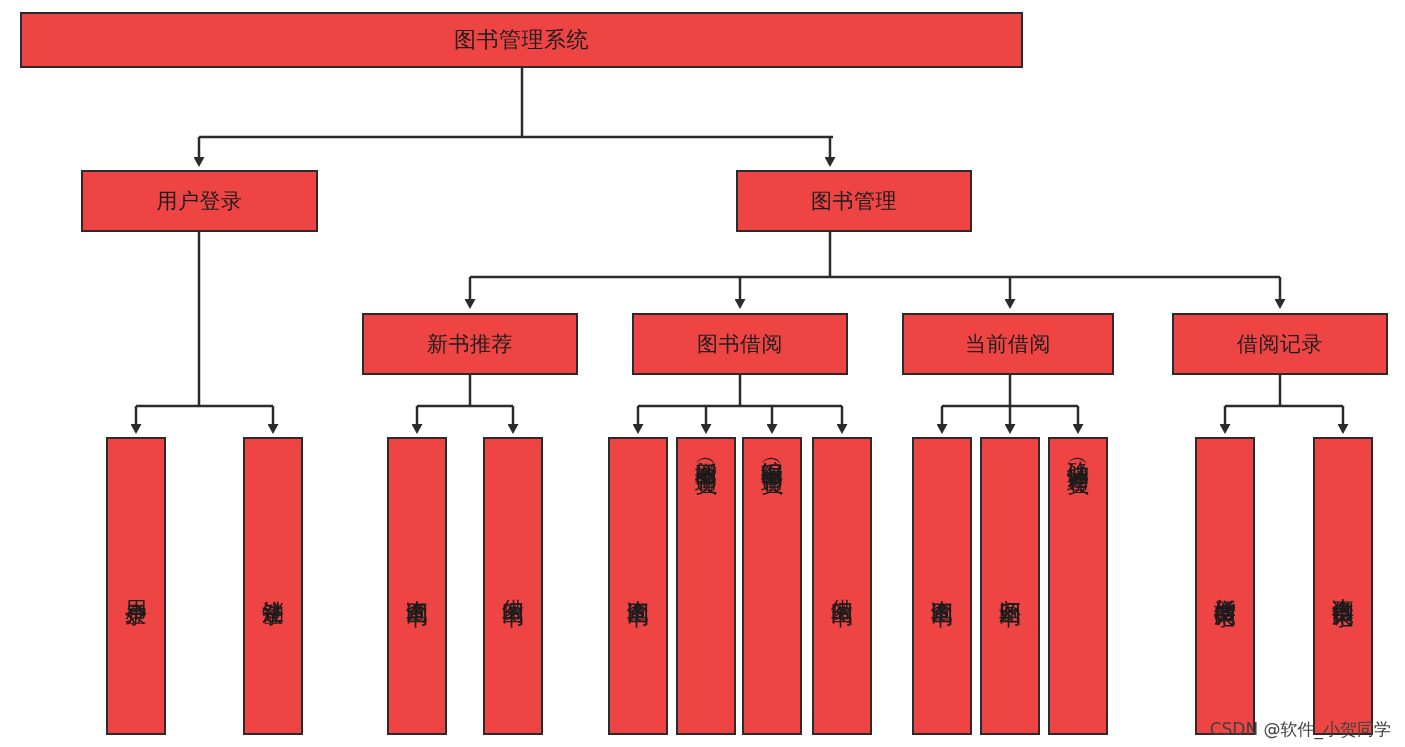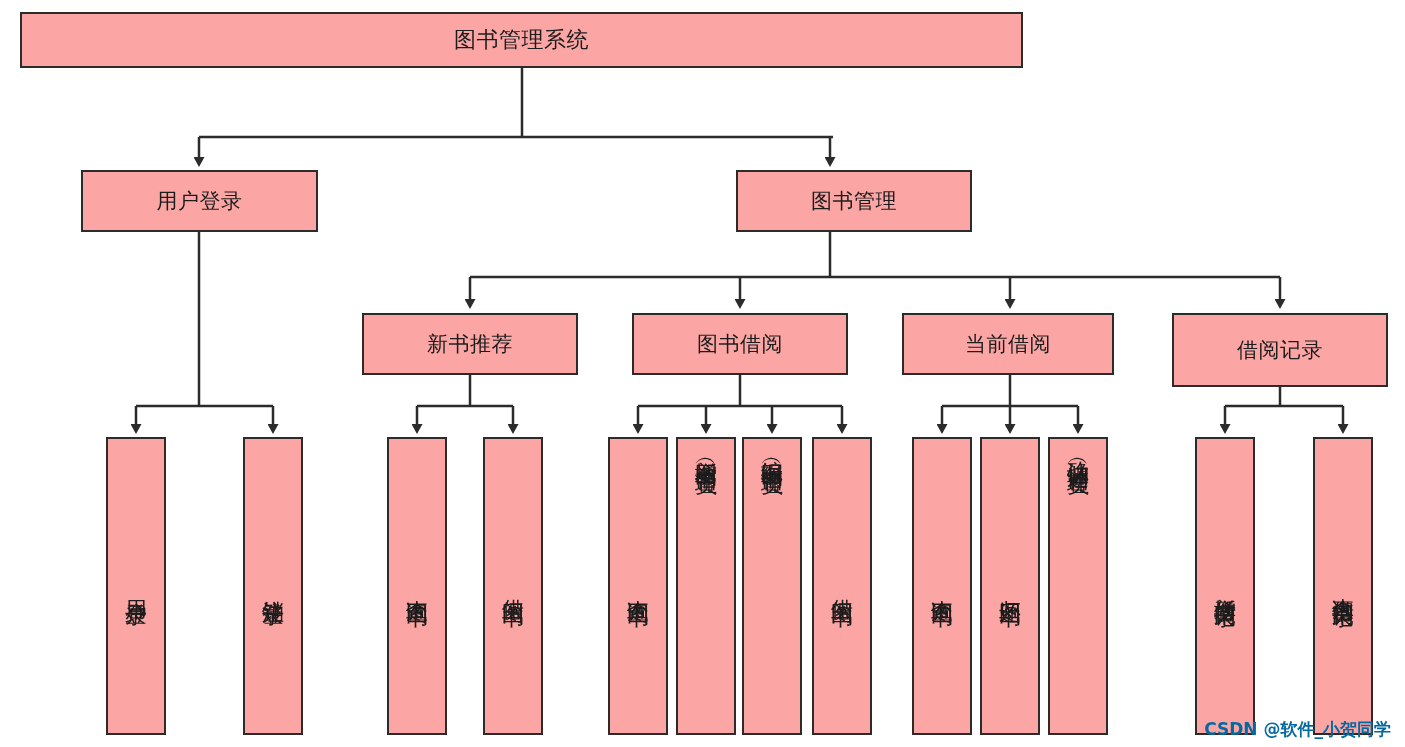--- a/index.html
+++ b/index.html
@@ -22,21 +22,21 @@
     position: absolute;
     left: 0;
     top: 0;
     width: 1405px;
     height: 747px;
     pointer-events: none;
   }
   .node {
     position: absolute;
     box-sizing: border-box;
-    background: #fca5a5;
+    background: #ef4444;
     border: 2px solid #2b2b2b;
     display: flex;
     align-items: center;
     justify-content: center;
     color: #1c1c1c;
   }
   .node .label {
     display: block;
     text-align: center;
     line-height: 1.05;
@@ -64,24 +64,23 @@
     text-orientation: upright;
     font-size: 22px;
     line-height: 1.0;
     letter-spacing: 2px;
   }
   .watermark {
     position: absolute;
     right: 14px;
     bottom: 6px;
     font-size: 17px;
-    color: #0369a1;
+    color: #404040;
     white-space: nowrap;
     user-select: none;
-    font-weight: bold;
   }
 </style>
 </head>
 <body>
 
 <div id="canvas">
 
   <svg class="wires" viewBox="0 0 1405 747" xmlns="http://www.w3.org/2000/svg">
     <defs>
       <marker id="arrow" markerWidth="10" markerHeight="11" refX="1" refY="5.5" orient="auto" markerUnits="userSpaceOnUse">
@@ -145,21 +144,21 @@
 
   <div class="node h" style="left:362px; top:313px; width:216px; height:62px;">
     <span class="label">新书推荐</span>
   </div>
   <div class="node h" style="left:632px; top:313px; width:216px; height:62px;">
     <span class="label">图书借阅</span>
   </div>
   <div class="node h" style="left:902px; top:313px; width:212px; height:62px;">
     <span class="label">当前借阅</span>
   </div>
-  <div class="node h" style="left:1172px; top:313px; width:216px; height:74px;">
+  <div class="node h" style="left:1172px; top:313px; width:216px; height:62px;">
     <span class="label">借阅记录</span>
   </div>
 
   <div class="node v" style="left:106px; top:437px; width:60px; height:298px;">
     <span class="label">用户登录</span>
   </div>
   <div class="node v" style="left:243px; top:437px; width:60px; height:298px;">
     <span class="label">注销登录</span>
   </div>
 

